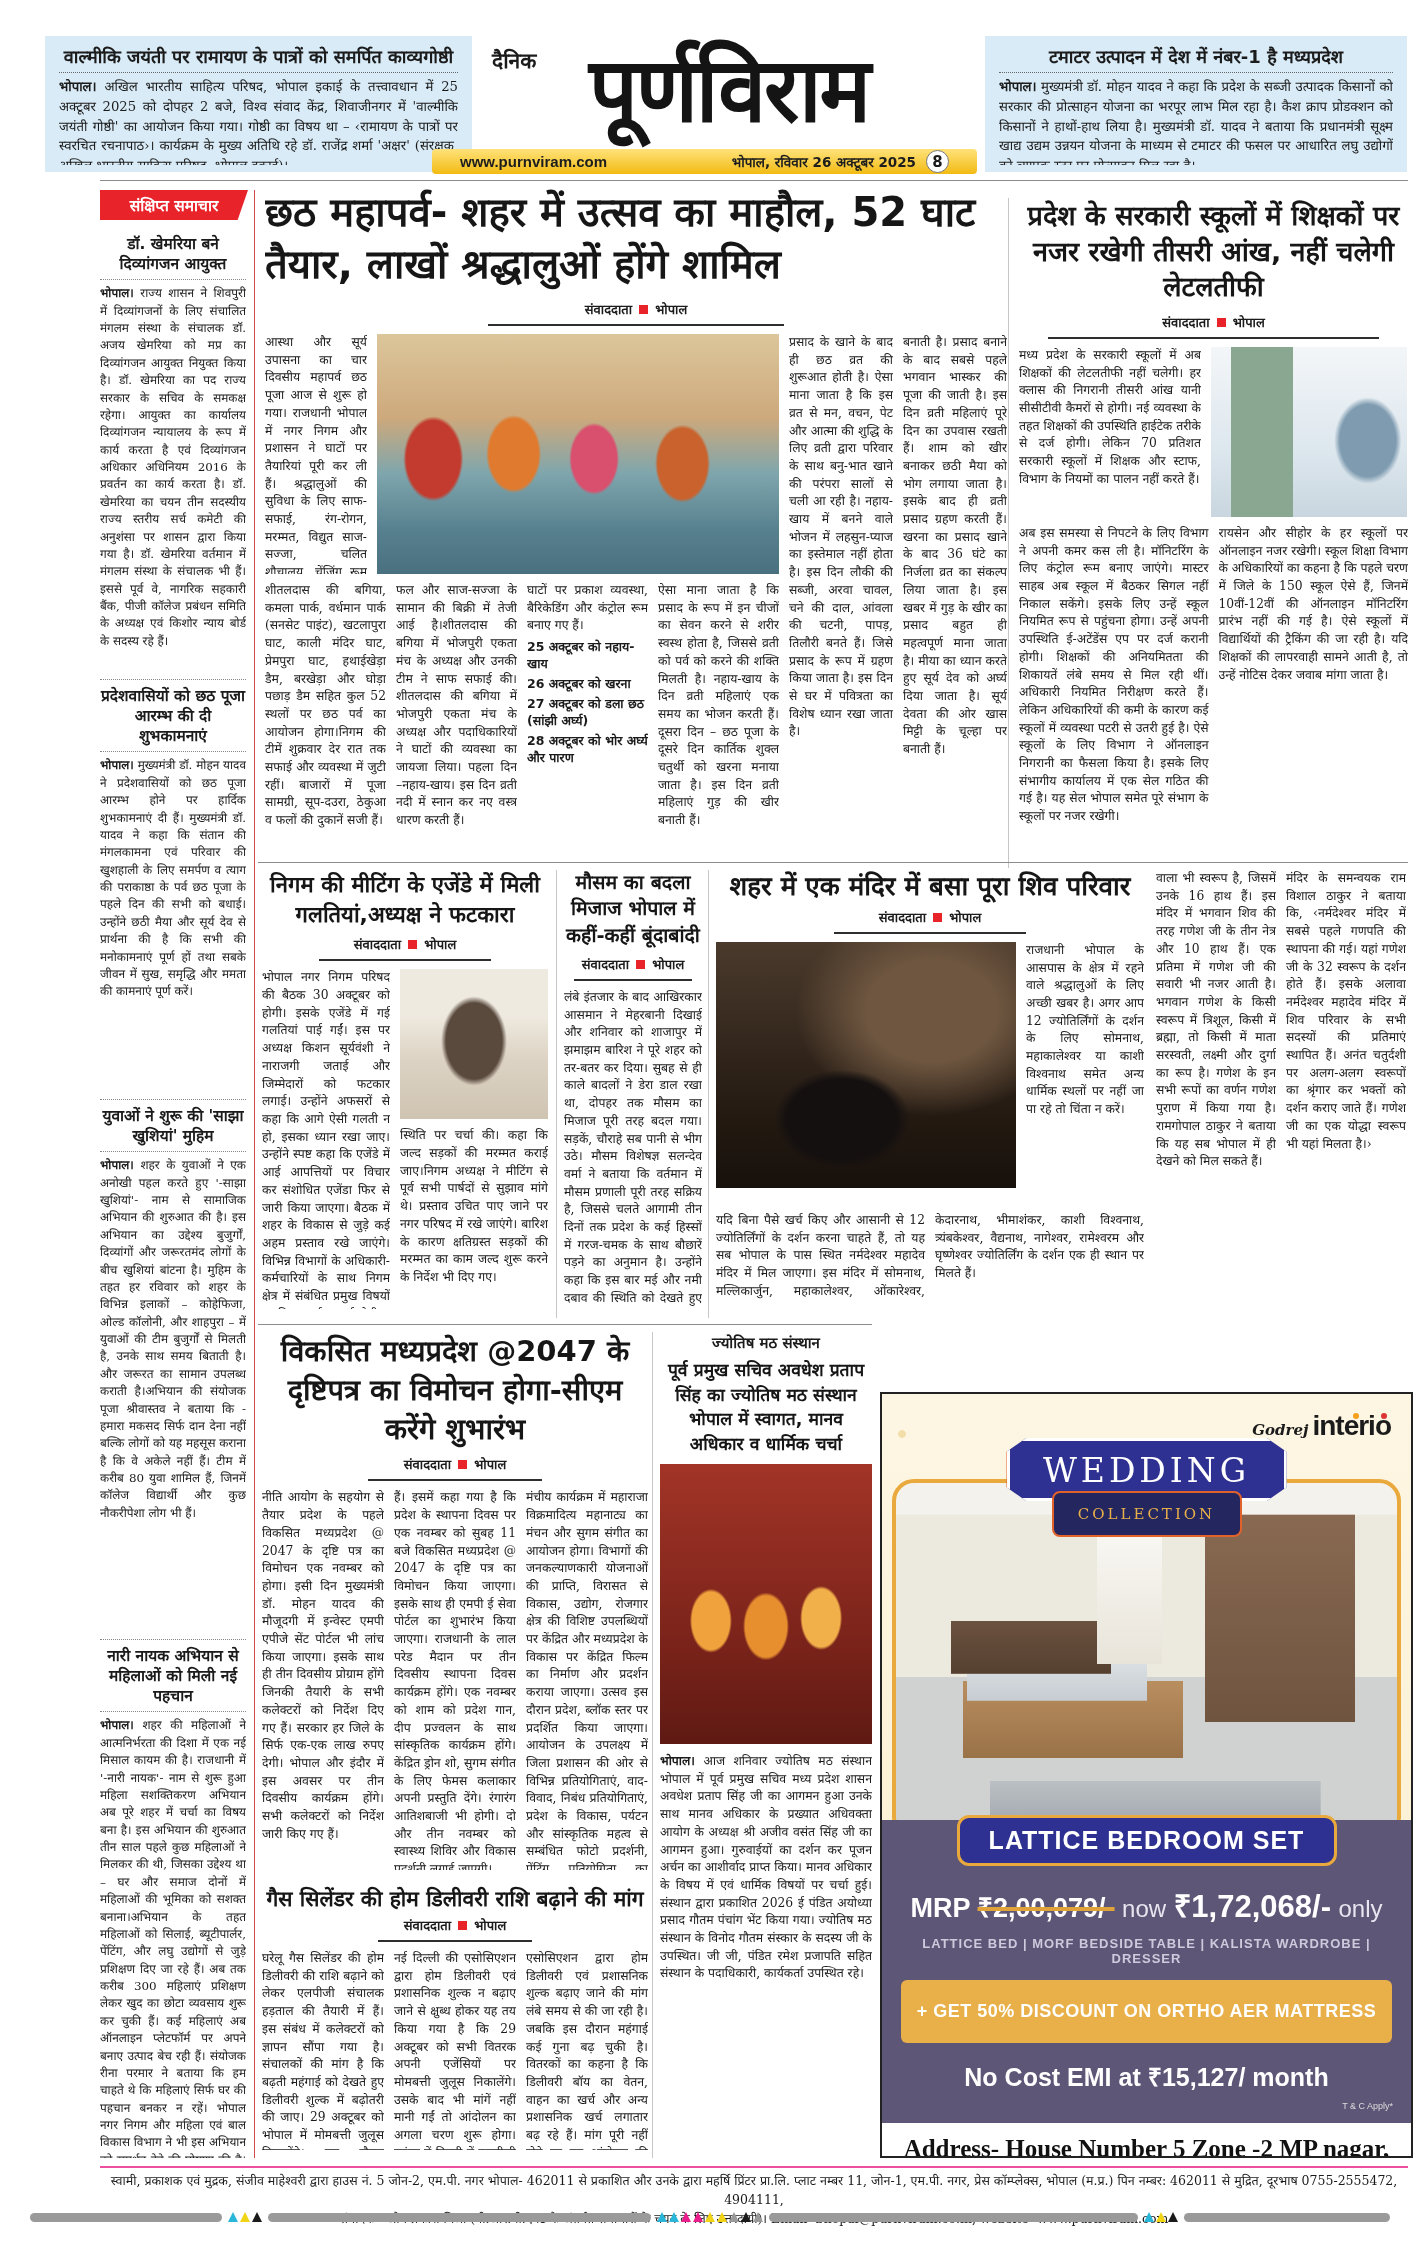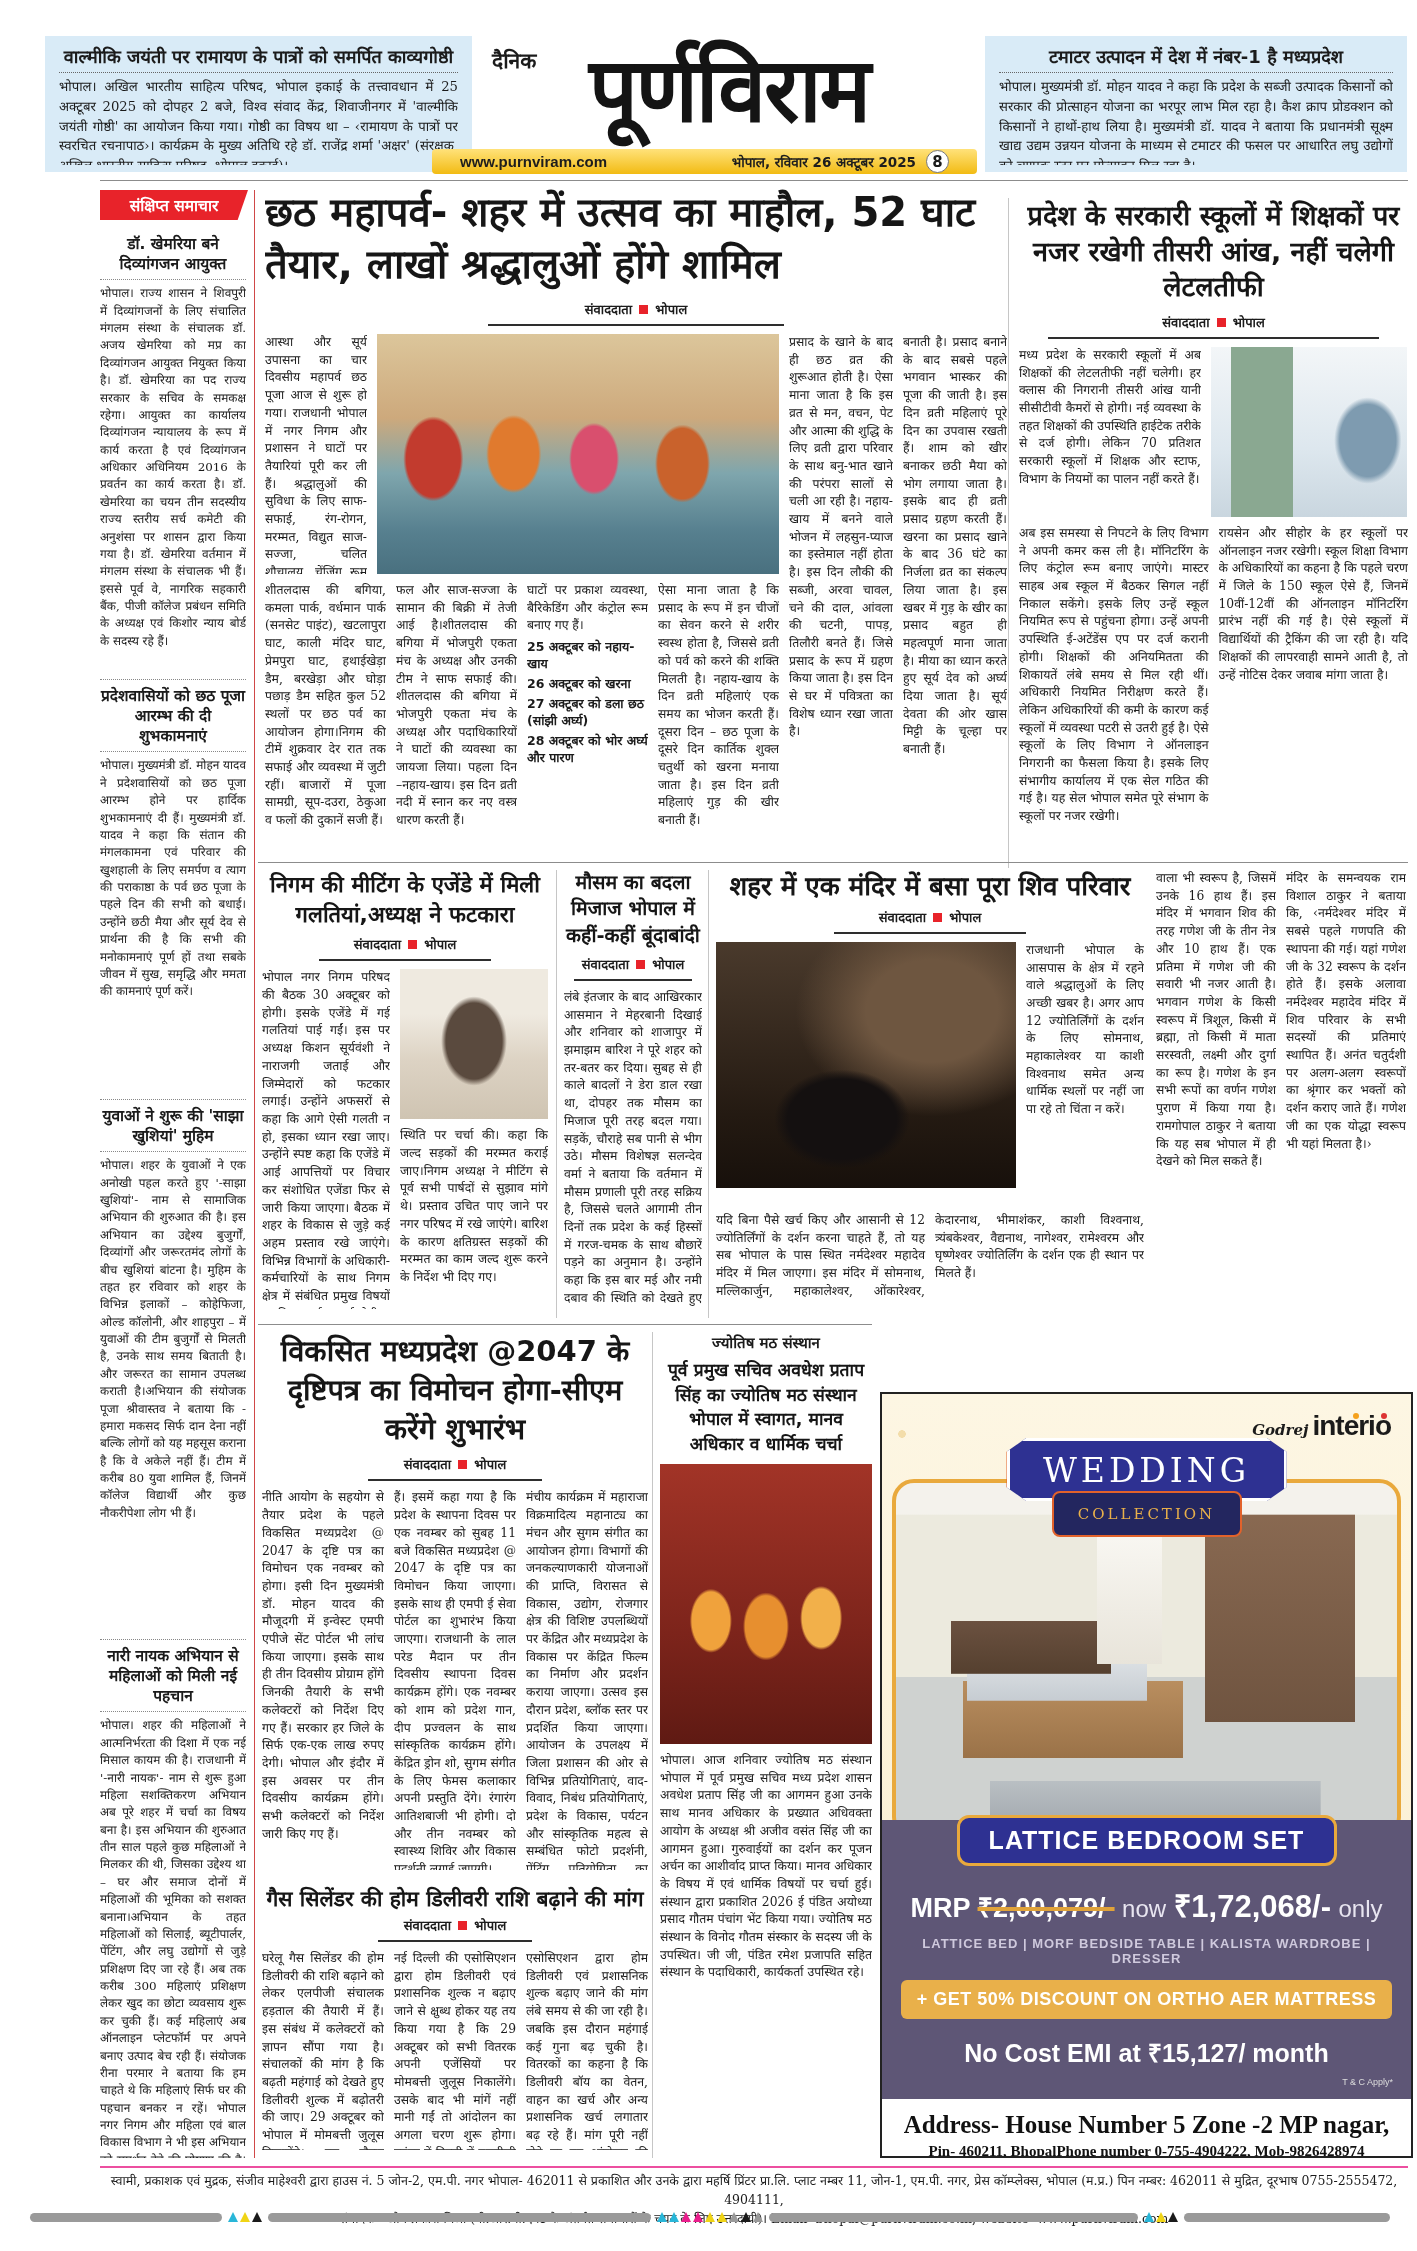--- a/index.html
+++ b/index.html
@@ -5,21 +5,21 @@
 *{box-sizing:border-box;margin:0;padding:0}
 html,body{background:#e9e9e9}
 #page{position:relative;width:1417px;height:2251px;margin:0 auto;background:#fff;overflow:hidden;
   font-family:"DejaVu Serif",serif;color:#1b1b1b}
 .abs{position:absolute}
 
 .bluebox{background:#d9ebf7;padding:8px 14px 6px;overflow:hidden}
 .bluebox .bt{font-family:"DejaVu Sans",sans-serif;font-weight:bold;font-size:18px;text-align:center;
   padding-bottom:4px;border-bottom:1px dotted #666;margin-bottom:4px}
 .bluebox .bb{font-size:13.2px;line-height:1.5;text-align:justify;height:88px;overflow:hidden}
-.lead{font-weight:normal}
+.lead{font-weight:bold}
 
 #daily{font-family:"DejaVu Sans",sans-serif;font-weight:bold;font-size:21px}
 #mast{font-family:"DejaVu Sans",sans-serif;font-weight:900;font-size:86px;line-height:.95;
   letter-spacing:-2px;text-align:center;transform:scaleY(1.04);color:#141414;white-space:nowrap}
 #ystrip{background:linear-gradient(180deg,#ffe27a,#f2bb13);border-radius:4px;display:flex;
   align-items:center;justify-content:space-between;padding:0 28px;font-family:"DejaVu Sans",sans-serif}
 #ystrip .site{font-weight:bold;font-size:15px;color:#1d1d1d;font-family:"Liberation Sans",sans-serif}
 #ystrip .date{font-weight:bold;font-size:13.5px;color:#1d1d1d}
 .pgnum{width:23px;height:23px;border-radius:50%;background:#fff;border:1px solid #777;display:flex;
   align-items:center;justify-content:center;font-weight:bold;font-size:15px;margin-left:10px}
@@ -96,21 +96,21 @@
  linear-gradient(180deg,#eceade 0 55%,#cfd2d0 55%)}
 .adbanner{position:relative;z-index:4;width:380px;margin:-24px auto 0;background:#2e3192;
  border:3px solid #e9a93c;border-radius:12px;color:#fff;font-weight:bold;font-size:25px;
  text-align:center;padding:8px 4px;letter-spacing:1px}
 .adpurple{background:#5e5676;margin:-46px -14px 0;padding:64px 20px 12px;color:#fff;text-align:center;position:relative;z-index:2}
 .priceline{font-size:27px;font-weight:bold}
 .priceline .mrp{ text-decoration:line-through;text-decoration-color:#e0a33a;text-decoration-thickness:4px}
 .priceline .light{font-weight:normal;color:#e8e5f0;font-size:24px}
 .aditems{color:#cfc9dd;font-size:13px;font-weight:bold;letter-spacing:1px;margin:10px 0 14px}
 .adoffer{display:inline-block;background:#e9b04a;color:#fff;font-weight:bold;font-size:18px;
- padding:9px 16px;border-radius:6px;letter-spacing:.5px}
+ padding:21px 16px;border-radius:6px;letter-spacing:.5px}
 .ademi{font-size:25px;font-weight:bold;margin-top:16px}
 .adtnc{text-align:right;font-size:9px;color:#ddd;margin-top:8px}
 .adaddr{background:#fff;margin:0 -14px;padding:12px 6px 10px;text-align:center;color:#111}
 .adaddr .a1{font-family:"Liberation Serif",serif;font-weight:bold;font-size:25px}
 .adaddr .a2{font-family:"Liberation Serif",serif;font-weight:bold;font-size:15px;margin-top:4px}
 
 #fline{border-top:2px solid #ec4fa0}
 #ftext{font-size:12.5px;text-align:center;line-height:1.5}
 #regs{display:flex;align-items:center;gap:6px}
 .bar{height:9px;background:#9a9a9a;border-radius:5px}

